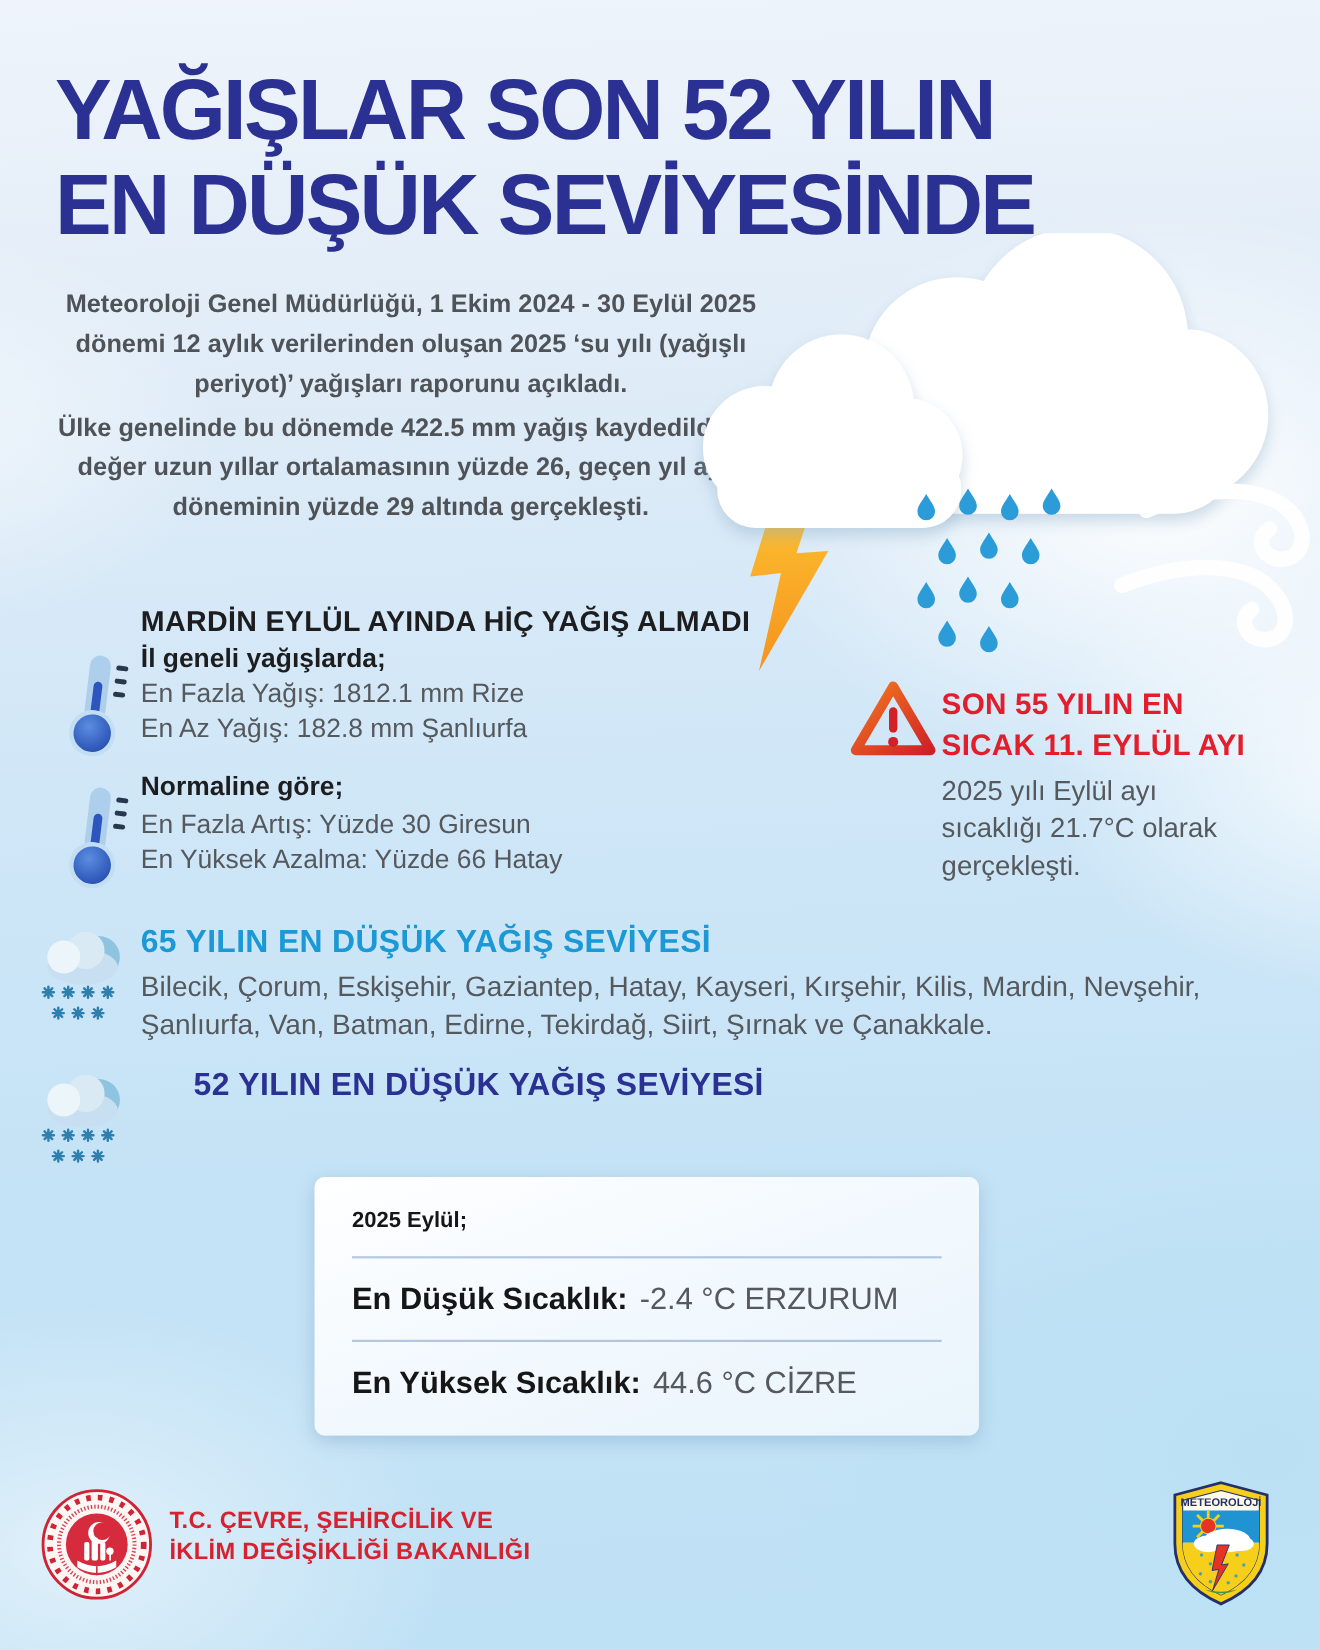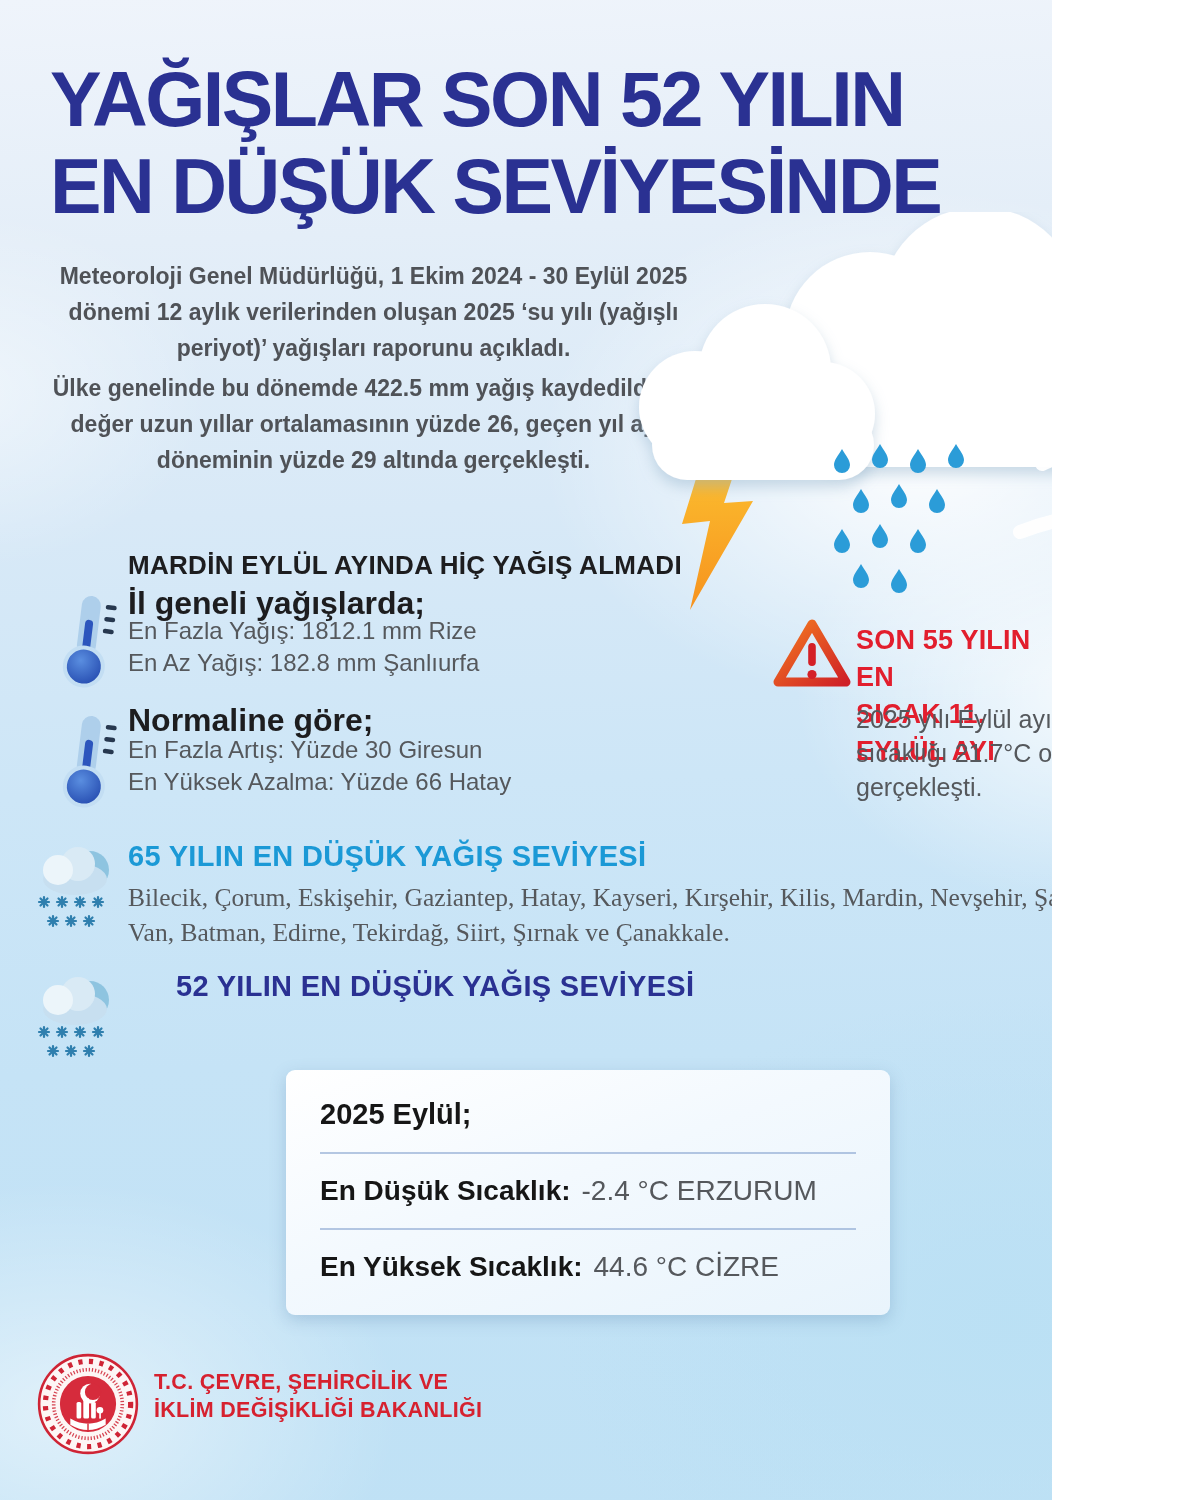--- a/index.html
+++ b/index.html
@@ -1,20 +1,20 @@
 <!DOCTYPE html>
 <html><head>
 <meta charset="utf-8">
 <style>
   * { margin:0; padding:0; box-sizing:border-box; }
   html,body { width:1200px; height:1500px; }
   body { font-family:"Liberation Sans", sans-serif; }
 
   .canvas{
-    position:relative; width:1052px; height:1500px; overflow:hidden;
+    position:relative; width:1200px; height:1500px; overflow:hidden;
     background:
       radial-gradient(620px 420px at 88% 30%, rgba(255,255,255,.95), rgba(255,255,255,0) 62%),
       radial-gradient(500px 360px at 104% 46%, rgba(255,255,255,.8), rgba(255,255,255,0) 60%),
       radial-gradient(420px 300px at -4% 26%, rgba(255,255,255,.5), rgba(255,255,255,0) 60%),
       radial-gradient(560px 380px at 6% 94%, rgba(255,255,255,.5), rgba(255,255,255,0) 60%),
       radial-gradient(700px 500px at 96% 88%, rgba(186,224,244,.9), rgba(186,224,244,0) 65%),
       linear-gradient(178deg,#eff4fb 0%,#e4eef8 16%,#d8e9f7 34%,#cde6f7 52%,#c5e3f6 70%,#bfe1f5 100%);
   }
 
   .title{
@@ -30,21 +30,21 @@
   }
   .intro.p1{ top:258px; }
   .intro.p2{ top:370px; }
 
   .illustration{ position:absolute; left:580px; top:212px; width:620px; height:400px; }
 
   .sec-heading{
     position:absolute; left:128px; font-size:26px; font-weight:bold;
     color:#1d1d1f; letter-spacing:.3px;
   }
-  .sub-bold{ position:absolute; left:128px; font-size:32px; font-weight:bold; color:#1d1d1f; }
+  .sub-bold{ position:absolute; left:128px; font-size:24px; font-weight:bold; color:#1d1d1f; }
   .plain-line{ position:absolute; left:128px; font-size:24px; color:#55585c; }
 
   .thermo{ position:absolute; left:46px; width:86px; height:102px; }
   .t1{ top:590px; } .t2{ top:710px; }
 
   .warn-icon{ position:absolute; left:770px; top:616px; width:84px; height:76px; }
   .warn-heading{
     position:absolute; left:856px; top:622px;
     font-size:27px; line-height:37px; font-weight:bold; color:#e21e2d; letter-spacing:.2px;
   }
@@ -54,31 +54,31 @@
   }
 
   .snowcloud{ position:absolute; left:28px; width:90px; height:100px; }
   .c65{ top:834px; } .c52{ top:964px; }
 
   .lvl-heading{ position:absolute; left:128px; font-size:29px; font-weight:bold; letter-spacing:.3px; }
   .h65{ top:840px; color:#1b99d6; }
   .h52{ top:970px; color:#2a3192;margin-left:48px; }
   .cities{
     position:absolute; left:128px; width:1045px;
-    font-size:25.5px; line-height:35px; color:#55585c;font-family:Liberation Serif, serif;
+    font-size:25.5px; line-height:35px; color:#55585c;
   }
   .ct65{ top:880px; } .ct52{ top:1008px; }
 
   .card{
     position:absolute; left:286px; top:1070px; width:604px;
     padding:28px 34px 32px 34px; border-radius:9px;
     background:linear-gradient(160deg,#ffffff 0%,#f3f9fe 45%,#e9f4fc 100%);
     box-shadow:0 5px 16px rgba(90,130,170,.30);
   }
-  .card-title{ font-size:29px; font-weight:bold; color:#161616; }
+  .card-title{ font-size:20px; font-weight:bold; color:#161616; }
   .card-divider{ height:2px; background:#7b9bcb; opacity:.55; margin:21px 0; }
   .card-row{ font-size:28px; }
   .card-row .lbl{ font-weight:bold; color:#161616; }
   .card-row .val{ color:#55585c; margin-left:11px; }
 
   .seal{ position:absolute; left:36px; top:1352px; width:104px; height:104px; }
   .ministry{
     position:absolute; left:154px; top:1368px;
     font-size:21.5px; line-height:28px; font-weight:bold;
     color:#d6212f; letter-spacing:.3px;

